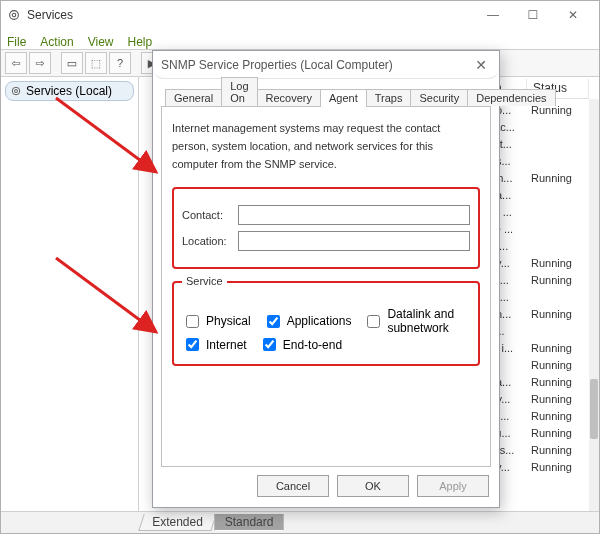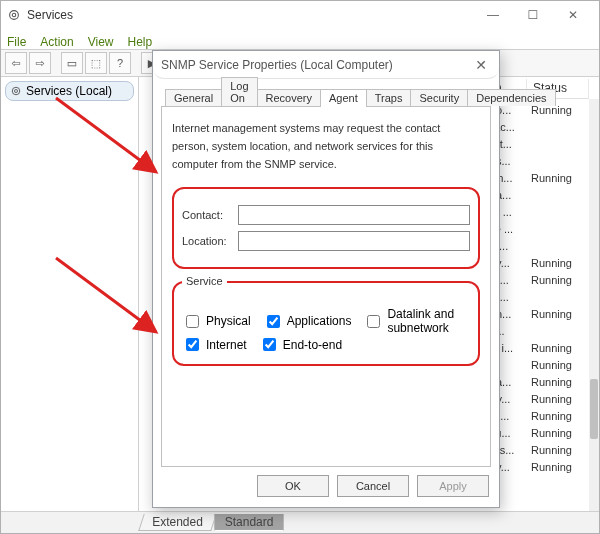--- a/index.html
+++ b/index.html
@@ -48,21 +48,21 @@
 .dlg-close { width: 20px; text-align: center; color: #666; font-size: 14px; }
 .dlg-body { padding: 6px 8px 8px 8px; }
 
 .tabstrip { position: relative; height: 22px; border-bottom: 1px solid #c0c0c0; display: flex; align-items: flex-end; padding: 0 4px; gap: 0; }
 .tab { border: 1px solid #c0c0c0; border-bottom: none; padding: 2px 8px; font-size: 11px; background: #f5f5f5; color: #333; margin-right: -1px; }
 .tab.active { background: #fff; position: relative; top: 1px; padding-bottom: 3px; }
 
 .tab-content { border: 1px solid #c0c0c0; border-top: none; padding: 12px 10px; height: 360px; position: relative; }
 .intro { font-size: 11px; color: #333; line-height: 18px; }
 
-.red-box { border: 2px solid #d22; border-radius: 12px; }
+.red-box { border: 2px solid #d22; border-radius: 4px; }
 .form-box { margin-top: 14px; padding: 10px 8px; }
 .form-row { display: flex; align-items: center; margin: 6px 0; }
 .form-row label { width: 56px; font-size: 11px; color: #333; }
 .form-row input[type=text] { flex: 1; height: 20px; border: 1px solid #888; padding: 0 4px; font-size: 11px; }
 
 .svc-box { margin-top: 12px; padding: 24px 8px 10px 8px; position: relative; }
 .legend { position: absolute; top: -8px; left: 8px; background: #fff; padding: 0 4px; font-size: 11px; color: #333; }
 .svc-row { display: flex; gap: 12px; font-size: 11px; align-items: center; }
 .cb { display: flex; align-items: center; gap: 4px; }
 .cb input { width: 13px; height: 13px; }
@@ -277,22 +277,22 @@
               <span>Internet</span>
             </label>
           <label class="cb">
               <input type="checkbox" id="cb-ee" checked="" style="">
               <span>End-to-end</span>
             </label>
         </div>
       </div>
     </div>
     <div class="dlg-buttons">
+      <div class="btn">Cancel</div>
       <div class="btn">OK</div>
-      <div class="btn">Cancel</div>
       <div class="btn disabled">Apply</div>
     </div>
   </div>
 </div>
 
 <svg class="arrow" style="left:52px; top:94px;" width="112" height="90">
   <defs>
       <marker id="ah1" markerWidth="8" markerHeight="8" refX="7" refY="4" orient="auto">
         <path d="M0,0 L8,4 L0,8 Z" fill="#d22"></path>
       </marker>

